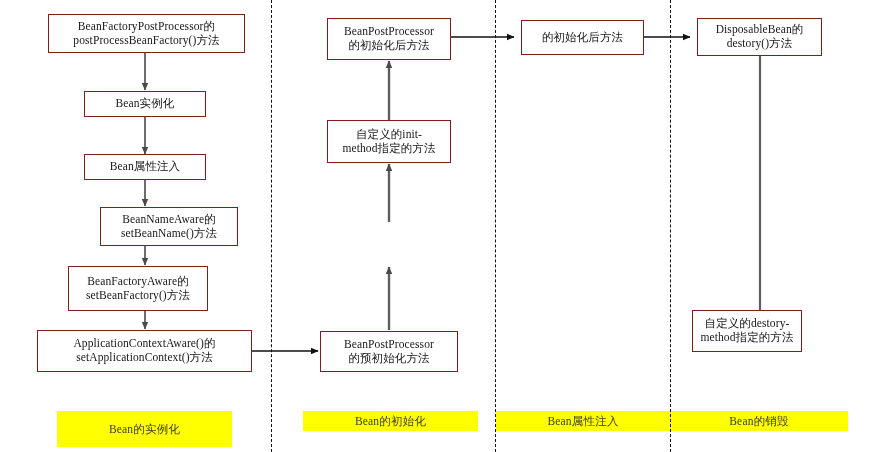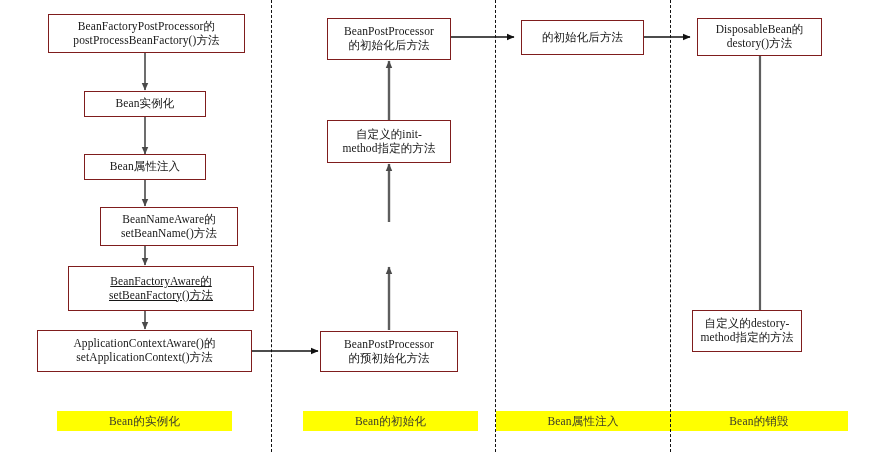--- a/index.html
+++ b/index.html
@@ -106,21 +106,21 @@
 
   <div class="node" style="left:84px;  top:91px;  width:122px; height:26px;">
     <span class="txt">Bean实例化</span>
   </div>
 
   <div class="node" style="left:76px;  top:207px; width:138px; height:39px;margin-left:24px;">
     <span class="txt">BeanNameAware的
 setBeanName()方法</span>
   </div>
 
-  <div class="node" style="left:68px;  top:266px; width:186px; height:45px;text-decoration:underline;">
+  <div class="node" style="left:68px;  top:266px; width:140px; height:45px;">
     <span class="txt">BeanFactoryAware的
 setBeanFactory()方法</span>
   </div>
 
   <div class="node" style="left:37px;  top:330px; width:215px; height:42px;">
     <span class="txt">ApplicationContextAware()的
 setApplicationContext()方法</span>
   </div>
 
   <div class="node" style="left:320px; top:331px; width:138px; height:41px;">
@@ -146,21 +146,21 @@
   <div class="node" style="left:697px; top:18px;  width:125px; height:38px;">
     <span class="txt">DisposableBean的
 destory()方法</span>
   </div>
 
   <div class="node" style="left:692px; top:310px; width:110px; height:42px;">
     <span class="txt">自定义的destory-
 method指定的方法</span>
   </div>
 
-  <div class="lane-label" style="left:57px;  top:411px; width:175px; height:20px;">
+  <div class="lane-label" style="left:57px;  top:411px; width:175px; height:36px;">
     <span>Bean的实例化</span>
   </div>
 
   <div class="lane-label" style="left:303px; top:411px; width:175px; height:20px;">
     <span>Bean的初始化</span>
   </div>
 
   <div class="lane-label" style="left:496px; top:411px; width:174px; height:20px;">
     <span>Bean属性注入</span>
   </div>

